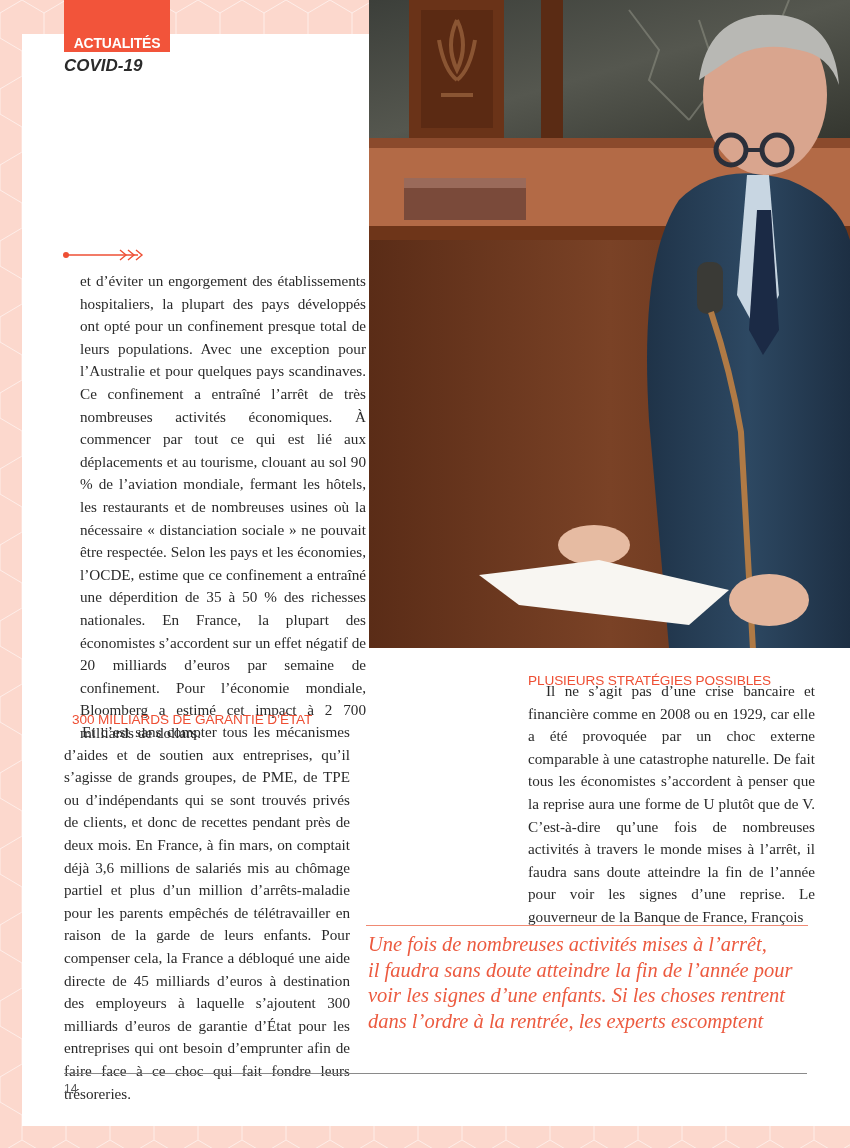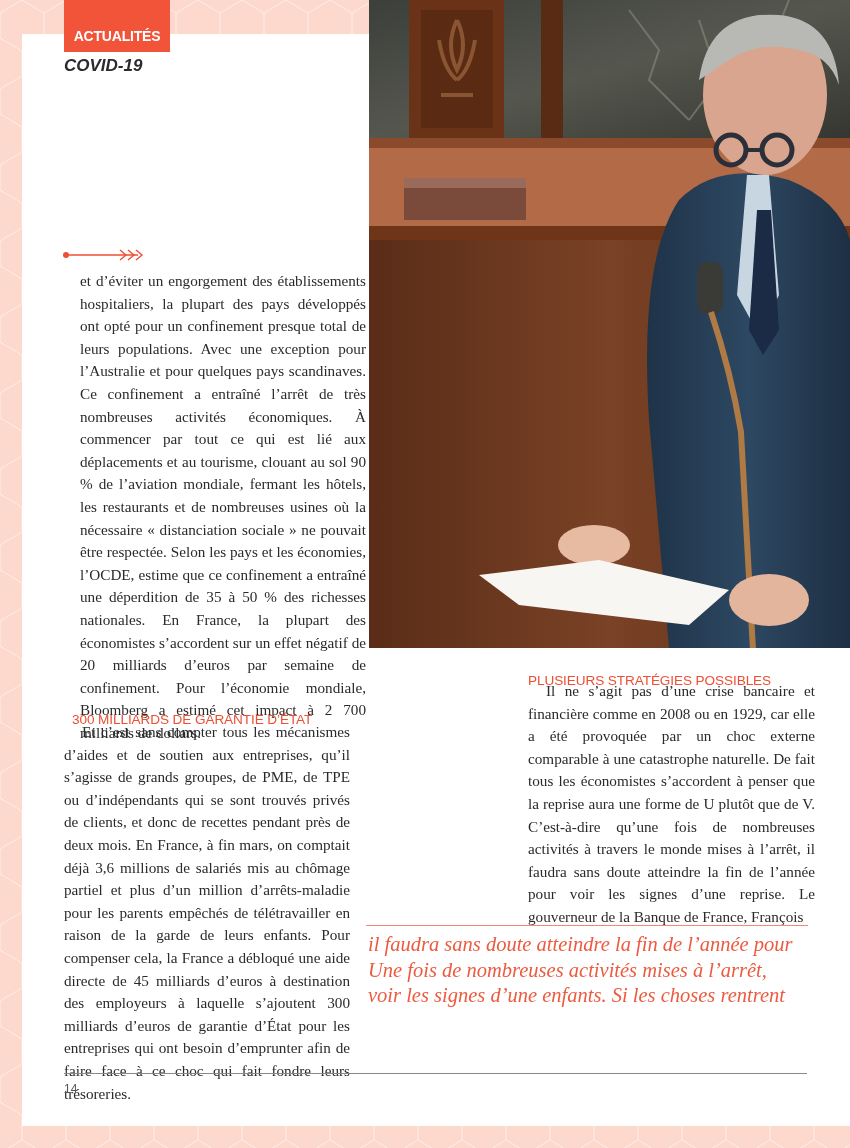--- a/index.html
+++ b/index.html
@@ -2,21 +2,21 @@
 <html><head>
 <meta charset="utf-8">
 <style>
   html,body{margin:0;padding:0;}
   body{width:850px;height:1148px;position:relative;overflow:hidden;background:#fcd8cd;
     font-family:"Liberation Serif","DejaVu Serif",serif;}
   .bg-pattern{position:absolute;inset:0;}
   .page{position:absolute;left:22px;top:34px;width:828px;height:1092px;background:#fff;}
   .tag{position:absolute;left:64px;top:0;width:106px;height:52px;background:#f2543a;
     color:#fff;font-family:"Liberation Sans","DejaVu Sans",sans-serif;font-weight:bold;
-    font-size:14px;display:flex;align-items:flex-end;justify-content:center;padding-bottom:8px;box-sizing:border-box;letter-spacing:-0.2px;}
+    font-size:14px;display:flex;align-items:flex-end;justify-content:center;padding-bottom:1px;box-sizing:border-box;letter-spacing:-0.2px;}
   .kicker{position:absolute;left:64px;top:56px;font-family:"Liberation Sans","DejaVu Sans",sans-serif;
     font-style:italic;font-weight:bold;font-size:17px;color:#2b2b2b;}
   .photo{position:absolute;left:369px;top:0;width:481px;height:648px;overflow:hidden;background:#6e3a22;}
   .arrow{position:absolute;left:62px;top:248px;width:86px;height:14px;}
   .col{position:absolute;font-size:15.2px;line-height:22.6px;color:#2a2a2a;text-align:justify;}
   .col p{margin:0;}
   .col p.indent{text-indent:18px;}
   .col-left{left:64px;top:270px;width:286px;margin-left:16px;}
   .col-right{left:528px;top:680px;width:287px;}
   .h2{font-family:"Liberation Sans","DejaVu Sans",sans-serif;font-weight:normal;color:#ee4f34;
@@ -110,19 +110,20 @@
   <p class="indent">Et c’est sans compter tous les mécanismes d’aides et de soutien aux entreprises, qu’il s’agisse de grands groupes, de PME, de TPE ou d’indépendants qui se sont trouvés privés de clients, et donc de recettes pendant près de deux mois. En France, à fin mars, on comptait déjà 3,6 millions de salariés mis au chômage partiel et plus d’un million d’arrêts-maladie pour les parents empêchés de télétravailler en raison de la garde de leurs enfants. Pour compenser cela, la France a débloqué une aide directe de 45 milliards d’euros à destination des employeurs à laquelle s’ajoutent 300 milliards d’euros de garantie d’État pour les entreprises qui ont besoin d’emprunter afin de faire face à ce choc qui fait fondre leurs trésoreries.</p>
 </div>
 
 <div class="h2 h2-right">PLUSIEURS STRATÉGIES POSSIBLES</div>
 <div class="col col-right">
   <p class="indent">Il ne s’agit pas d’une crise bancaire et financière comme en 2008 ou en 1929, car elle a été provoquée par un choc externe comparable à une catastrophe naturelle. De fait tous les économistes s’accordent à penser que la reprise aura une forme de U plutôt que de V. C’est-à-dire qu’une fois de nombreuses activités à travers le monde mises à l’arrêt, il faudra sans doute atteindre la fin de l’année pour voir les signes d’une reprise. Le gouverneur de la Banque de France, François</p>
 </div>
 
 <div class="quote-rule"></div>
 <div class="quote">
+  <div>Une fois de nombreuses activités mises à l’arrêt,</div>
   <div>il faudra sans doute atteindre la fin de l’année pour</div>
-  <div>Une fois de nombreuses activités mises à l’arrêt,</div>
   <div>voir les signes d’une enfants. Si les choses rentrent</div>
+  <div>dans l’ordre à la rentrée, les experts escomptent</div>
 </div>
 
 <div class="bottom-rule"></div>
 <div class="pagenum">14</div>
 
 </body></html>

